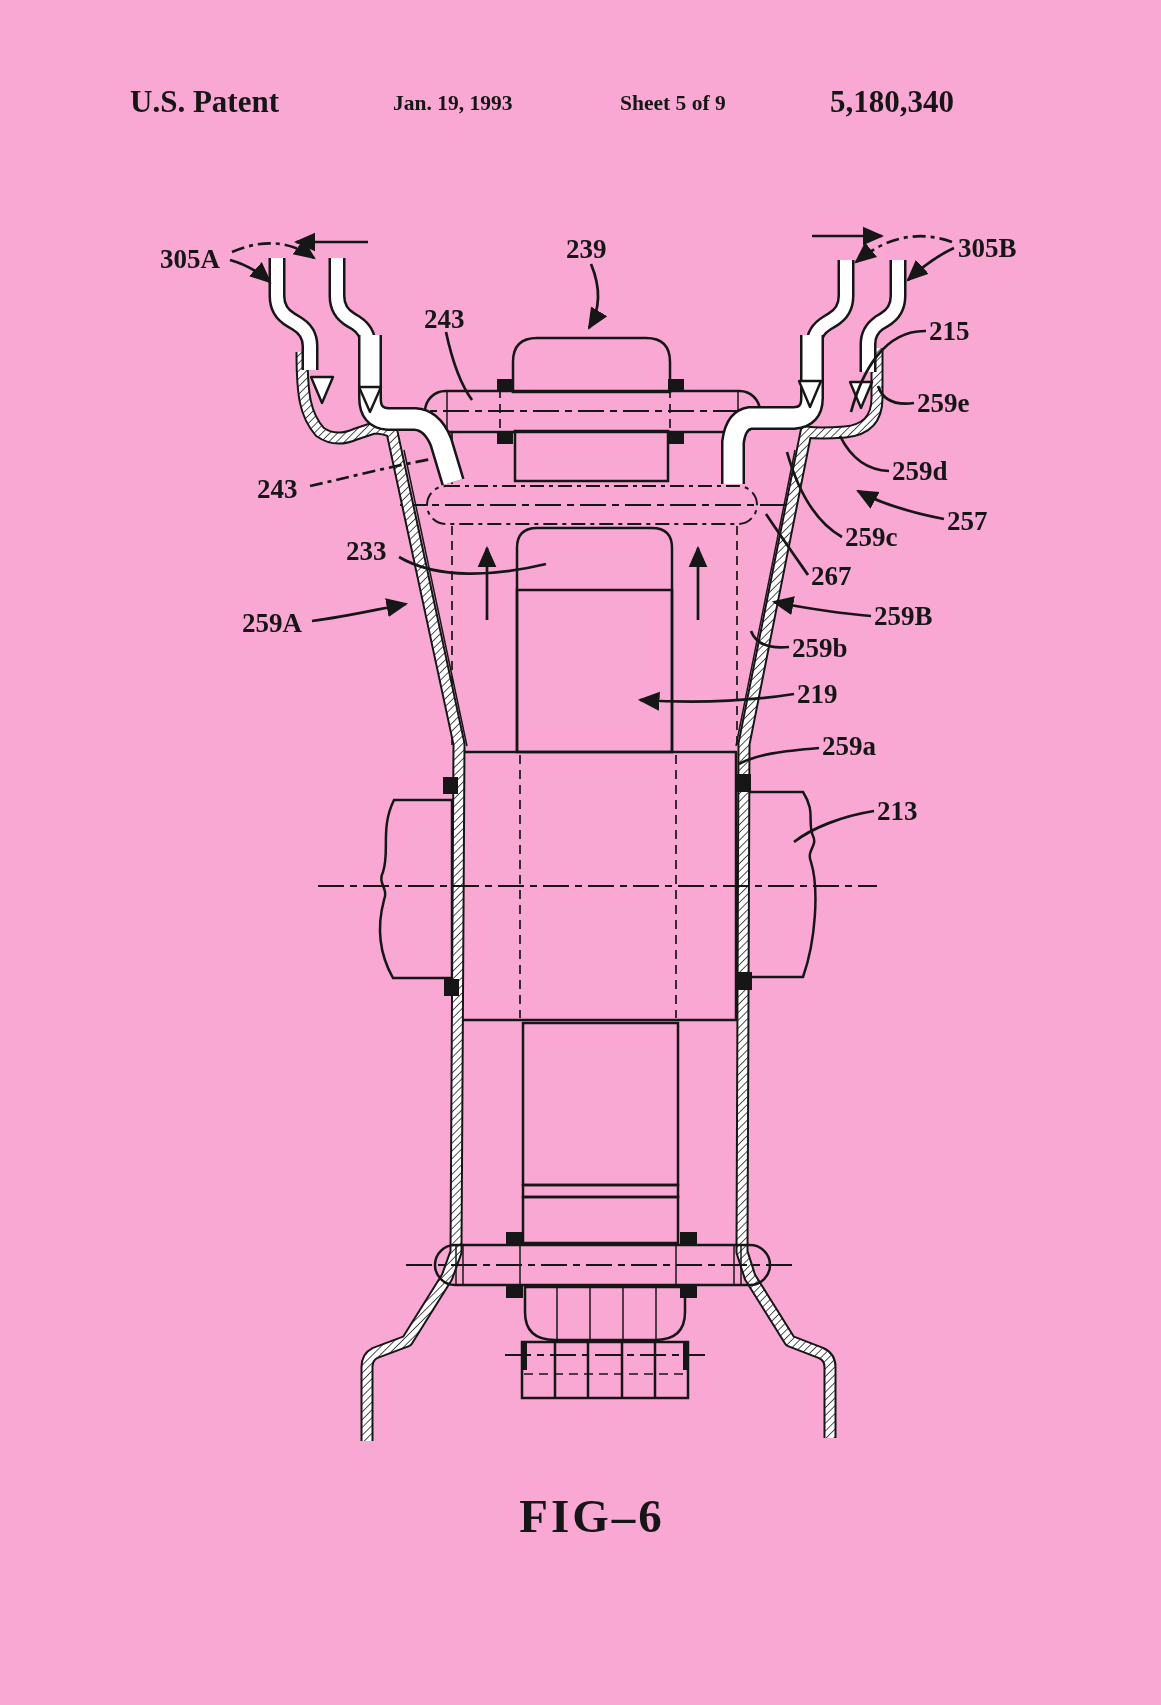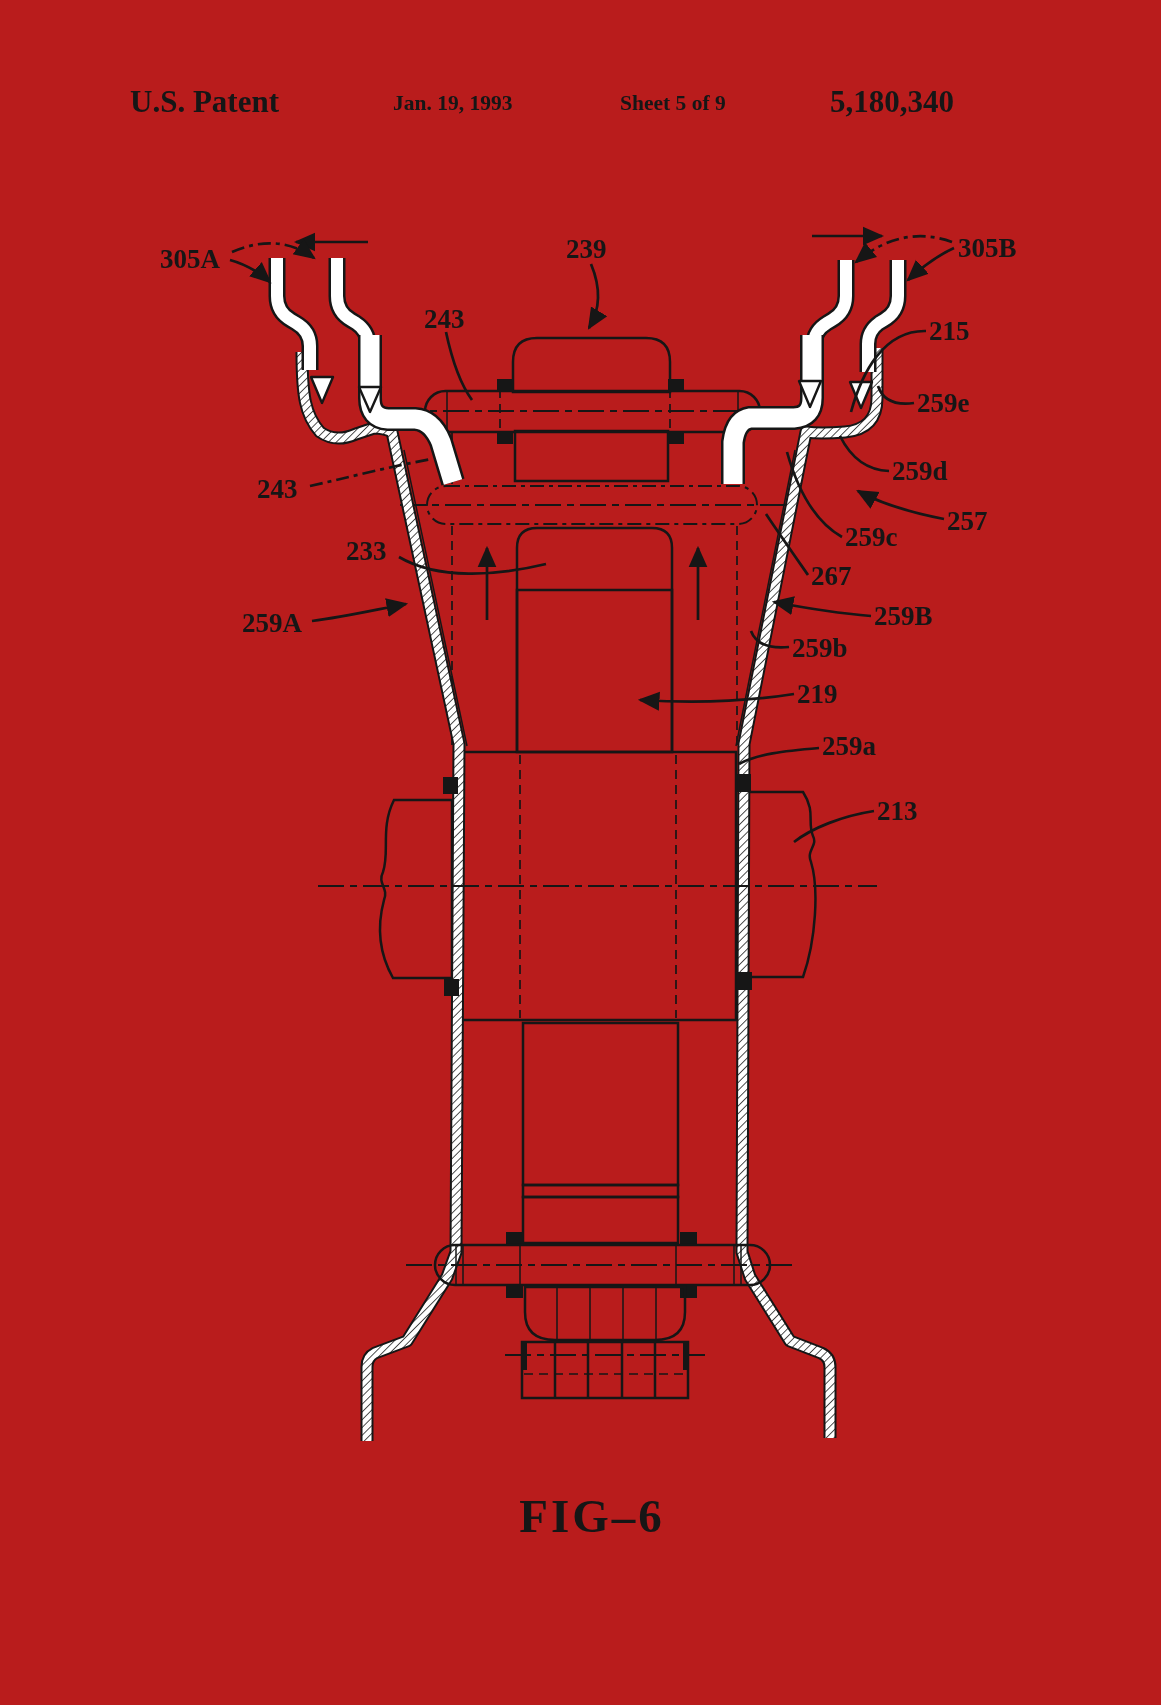--- a/index.html
+++ b/index.html
@@ -1,16 +1,16 @@
 <!DOCTYPE html>
 <html><head>
 <meta charset="utf-8">
 <style>
   html,body{margin:0;padding:0;background:#e8e8e8;}
-  .page{position:relative;width:1161px;height:1705px;background:#b91c1c;margin:0 auto;
+  .page{position:relative;width:1161px;height:1705px;background:#f9a8d4;margin:0 auto;
         font-family:"Liberation Serif", serif;overflow:hidden;}
   svg{position:absolute;left:0;top:0;}
   
   .ln{fill:none;stroke:#161616;stroke-width:2.5;}
   .ln15{fill:none;stroke:#161616;stroke-width:1.5;}
   .cl{fill:none;stroke:#161616;stroke-width:2;stroke-dasharray:26 6 7 6;}
   .hd{fill:none;stroke:#161616;stroke-width:1.7;stroke-dasharray:9 6;}
   .ld{fill:none;stroke:#161616;stroke-width:2.7;}
   .dd{stroke-dasharray:13 5 4 5;}
   .bo{fill:none;stroke:#161616;stroke-linejoin:round;}

